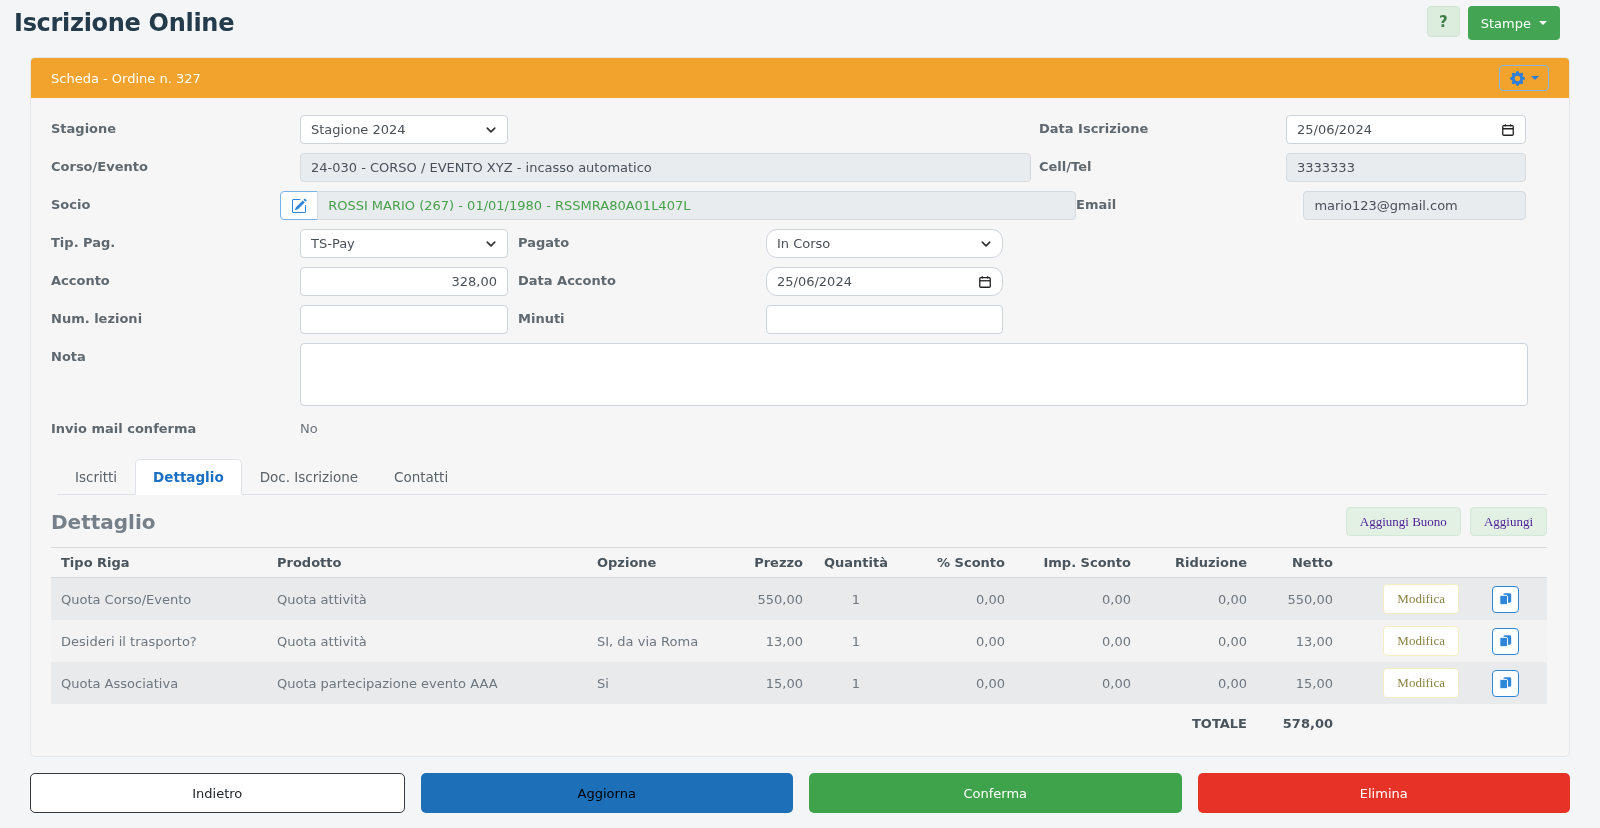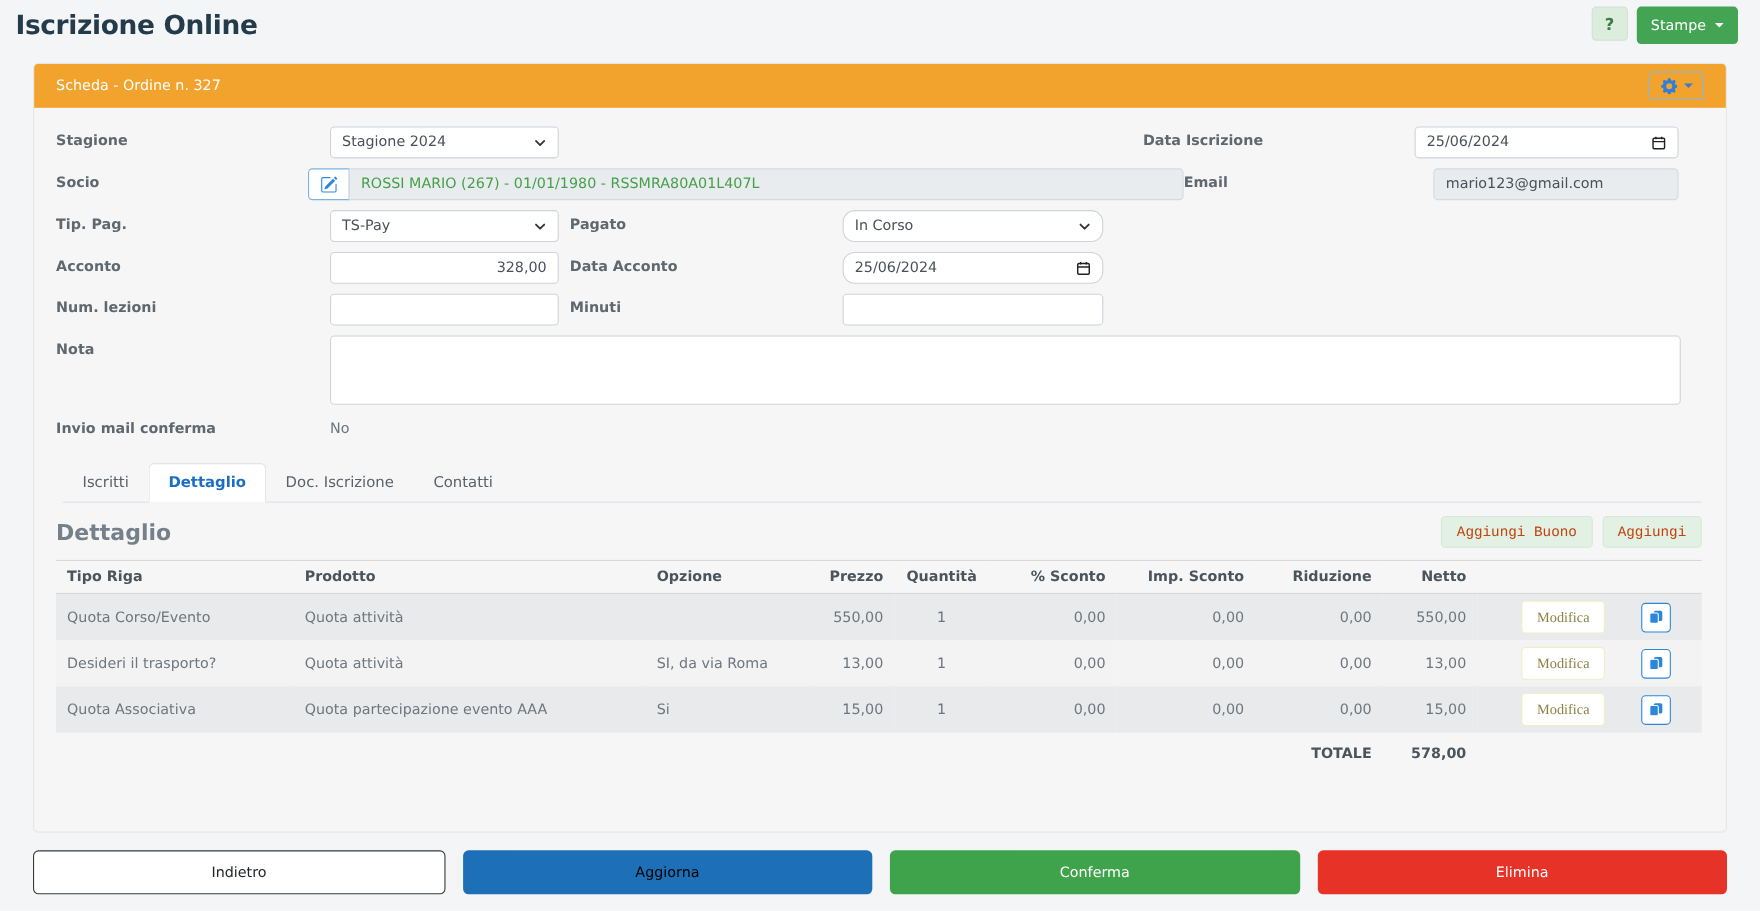--- a/index.html
+++ b/index.html
@@ -5,21 +5,21 @@
   * { box-sizing: border-box; }
   html,body { margin:0; padding:0; }
   body {
     width:1600px; height:828px;
     background:#f4f5f6;
     font-family:"DejaVu Sans","Liberation Sans",sans-serif;
     font-size:13px; color:#495057;
     overflow:hidden;
   }
   
-  .topbar { display:flex; justify-content:space-between; align-items:center; padding:6px 20px 0 14px; }
+  .topbar { display:flex; justify-content:space-between; align-items:center; padding:6px 40px 0 14px; }
   .page-title { font-size:24px; font-weight:bold; color:#243b4c; margin:0; letter-spacing:-0.3px; }
   .topbar-actions { display:flex; gap:8px; }
   .btn-help {
     width:33px; height:31px; background:#dcedde; color:#3c7d46;
     border:1px solid #cfe4d2; border-radius:4px; font-weight:bold; font-size:15px; cursor:pointer;
     font-family:inherit;
   }
   .btn-stampe {
     height:34px; padding:0 13px; background:#43a453; color:#fff; border:none; border-radius:4px;
     font-size:13px; display:flex; align-items:center; gap:8px; cursor:pointer; font-family:inherit;
@@ -77,22 +77,22 @@
     padding:9px 17px; font-size:13.5px; color:#5a6268; cursor:pointer;
     border:1px solid transparent; border-radius:5px 5px 0 0; margin-bottom:-1px;
   }
   .tab.active { background:#fff; border-color:#dee2e6 #dee2e6 #fff; color:#1a6fc4; font-weight:bold; }
 
   
   .section-head { display:flex; justify-content:space-between; align-items:center; margin-top:12px; }
   .section-title { font-size:20px; font-weight:bold; color:#75808a; }
   .section-actions { display:flex; gap:9px; }
   .btn-light-green {
-    background:#e3f1e4; color:#c2410c; border:1px solid #d3e8d6; border-radius:4px;
-    height:29px; padding:2px 13px; font-size:13px; cursor:pointer; font-family:Liberation Mono, monospace;
+    background:#e3f1e4; color:#4c1d95; border:1px solid #d3e8d6; border-radius:4px;
+    height:29px; padding:2px 13px; font-size:13px; cursor:pointer; font-family:Liberation Serif, serif;
   }
 
   
   table { width:100%; border-collapse:collapse; margin-top:11px; }
   thead th {
     text-align:left; font-size:13px; color:#4a545c; font-weight:bold;
     border-top:1px solid #d6d9dc; border-bottom:1px solid #d6d9dc; padding:7px 10px;
   }
   tbody td { padding:6px 10px; font-size:13px; color:#6e767e; height:39px; }
   tbody tr.odd { background:#e9eaeb; }
@@ -164,20 +164,26 @@
         <span>25/06/2024</span>
         <svg class="icon-svg" width="14" height="14" viewBox="0 0 16 16" fill="none" stroke="#222" stroke-width="1.5">
             <rect x="2" y="3" width="12" height="11" rx="1.2"></rect>
             <line x1="2" y1="6.6" x2="14" y2="6.6"></line>
             <line x1="5" y1="1.4" x2="5" y2="4"></line>
             <line x1="11" y1="1.4" x2="11" y2="4"></line>
           </svg>
       </div>
     </div>
 
+    <div class="form-row">
+      <div class="f-label">Corso/Evento</div>
+      <div class="control readonly w-lg">24-030 - CORSO / EVENTO XYZ - incasso automatico</div>
+      <div class="f-right-label">Cell/Tel</div>
+      <div class="control readonly w-right">3333333</div>
+    </div>
 
     <div class="form-row">
       <div class="f-label">Socio</div>
       <div class="input-group">
         <button class="btn-edit">
           <svg class="icon-svg" width="16" height="16" viewBox="0 0 16 16" fill="#2e86d9">
               <path d="M15.502 1.94a.5.5 0 0 1 0 .706L14.459 3.69l-2-2L13.502.646a.5.5 0 0 1 .707 0l1.293 1.293zm-1.75 2.456-2-2L4.939 9.21a.5.5 0 0 0-.121.196l-.805 2.414a.25.25 0 0 0 .316.316l2.414-.805a.5.5 0 0 0 .196-.12l6.813-6.814z"></path>
               <path fill-rule="evenodd" d="M1 13.5A1.5 1.5 0 0 0 2.5 15h11a1.5 1.5 0 0 0 1.5-1.5v-6a.5.5 0 0 0-1 0v6a.5.5 0 0 1-.5.5h-11a.5.5 0 0 1-.5-.5v-11a.5.5 0 0 1 .5-.5H9a.5.5 0 0 0 0-1H2.5A1.5 1.5 0 0 0 1 2.5v11z"></path>
             </svg>
         </button>

